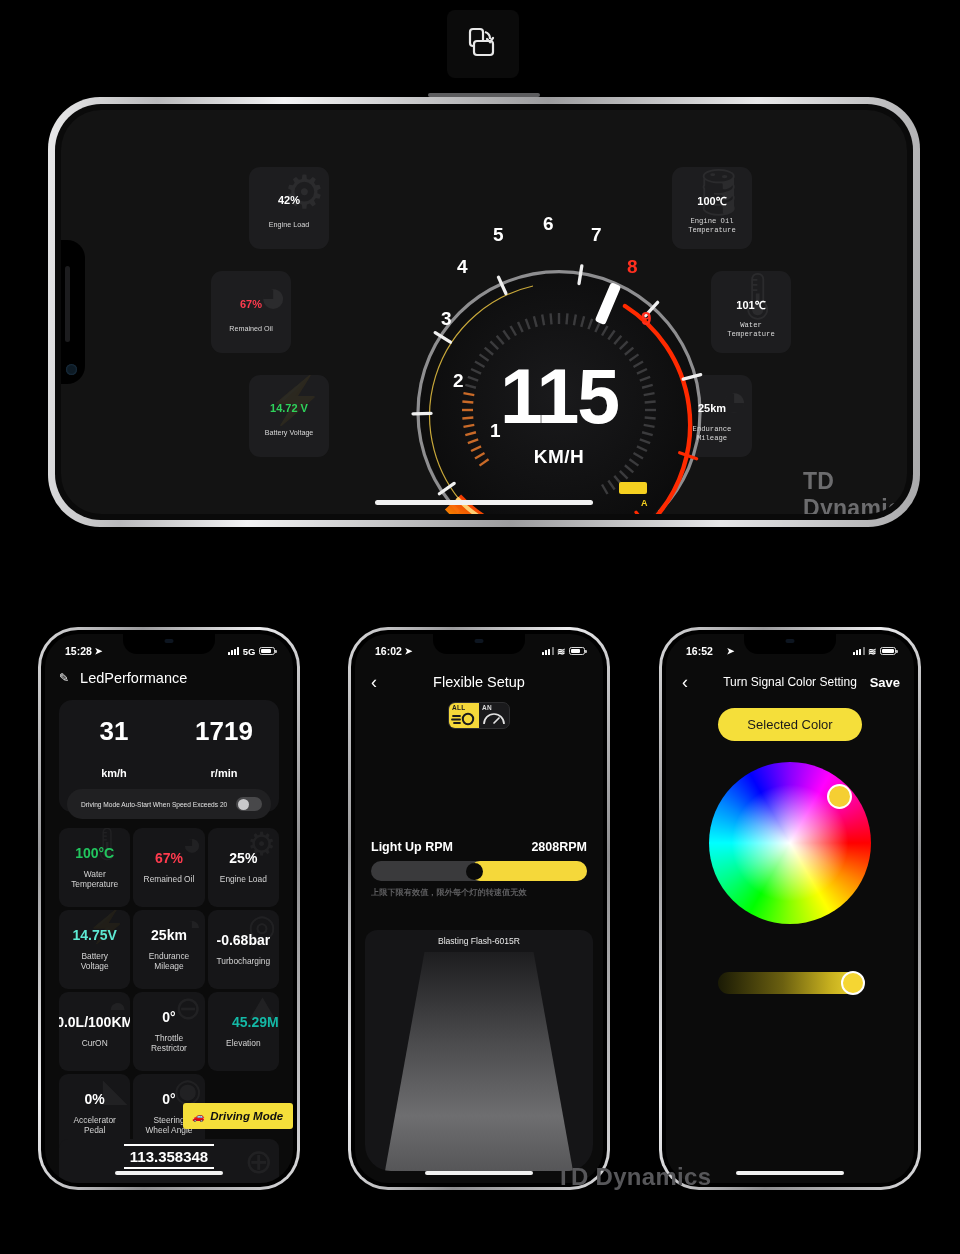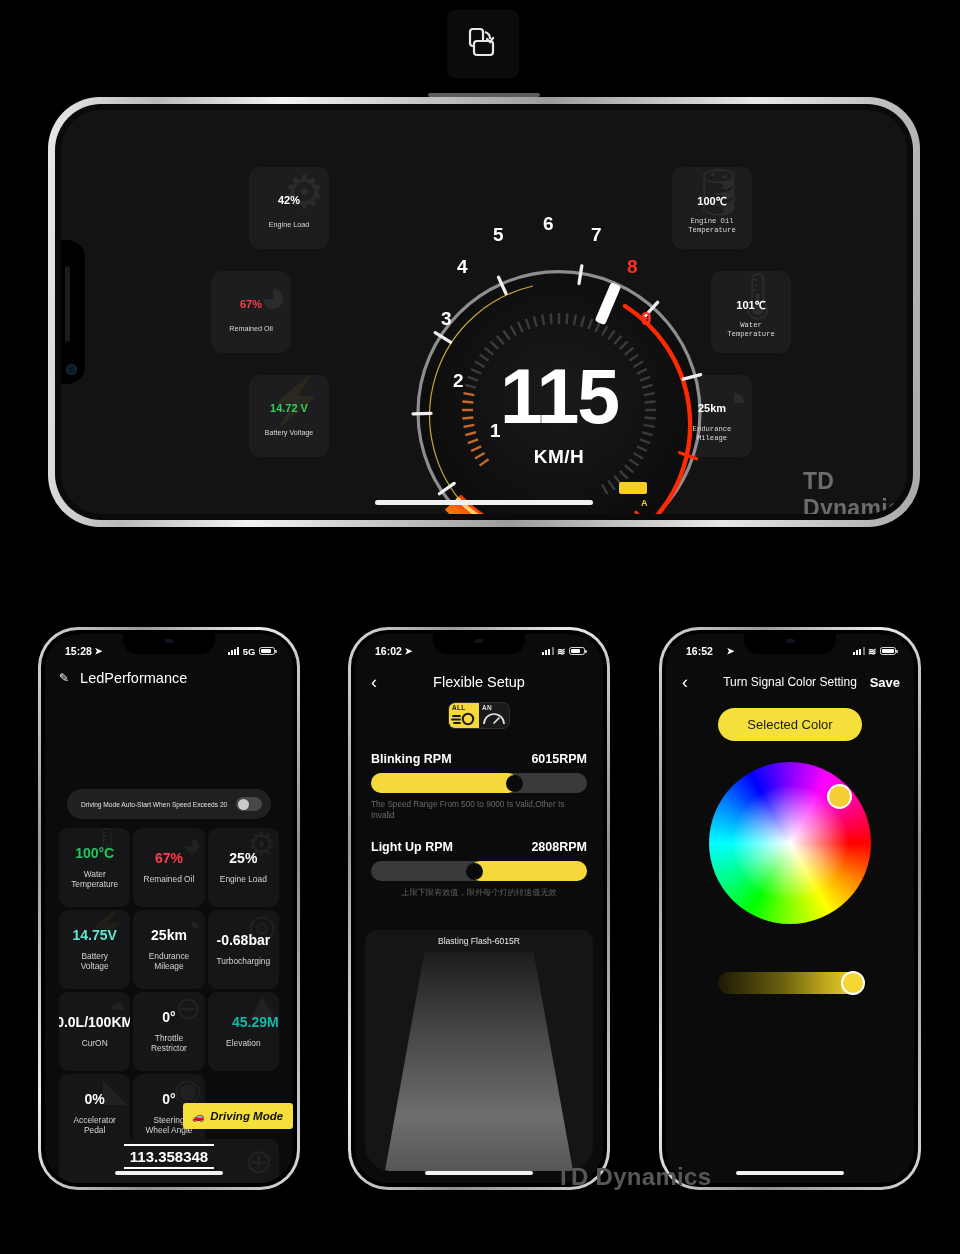--- a/index.html
+++ b/index.html
@@ -194,21 +194,21 @@
   .seg-toggle .s:not(.on) .tag{ color:#ddd; }
   .slider-block{ position:absolute; left:16px; right:16px; }
   .sl-head{ display:flex; justify-content:space-between; align-items:baseline;
             font-size:12.5px; font-weight:700; margin-bottom:7px; }
   .track{ height:20px; border-radius:10px; background:#3a3a3c; position:relative; overflow:visible;}
   .fill{ position:absolute; top:0; left:0; height:100%; background:#f5d83a; border-radius:10px; }
   .fill.right{ left:auto; right:0; }
   .knob{ position:absolute; top:1.5px; width:17px; height:17px; border-radius:50%;
          background:#0a0a0a; }
   .hint{ font-size:8.2px; color:#6a6a6c; margin-top:6px; line-height:1.35; }
-  .hint.cn{ text-align:center; color:#5d5d5f; }
+  .hint.cn{ text-align:left; color:#5d5d5f;font-weight:bold; }
   .flash-panel{
     position:absolute; left:10px; right:10px; top:296px; bottom:12px;
     background:#151517; border-radius:12px 12px 26px 26px; overflow:hidden;
   }
   .flash-panel .ttl{ font-size:8.6px; text-align:center; padding-top:6px; color:#e9e9e9; }
   .beam{
     position:absolute; left:50%; transform:translateX(-50%); top:22px; width:188px; bottom:0;
     background:linear-gradient(180deg,#1d1d1f 0%,#4c4c4e 42%,#6e6e70 75%,#565658 100%);
     clip-path:polygon(21% 0, 79% 0, 100% 100%, 0% 100%);
   }
@@ -466,20 +466,30 @@
               <i style="width:80%"></i>
             </span>
       </div>
     </div>
 
     <div class="p1-title">
       <span style="font-size:12px;">✎</span>
       <span>LedPerformance</span>
     </div>
 
+    <div class="big-readouts">
+      <div class="big-ro">
+        <span class="v">31</span>
+        <span class="u">km/h</span>
+      </div>
+      <div class="big-ro">
+        <span class="v">1719</span>
+        <span class="u">r/min</span>
+      </div>
+    </div>
 
     <div class="auto-row">
       <span>Driving Mode Auto-Start When Speed Exceeds 20</span>
       <span class="switch">
             <i></i>
           </span>
     </div>
 
     <div class="grid" id="p1grid">
           <div class="cell">
@@ -594,31 +604,20 @@
       </div>
       <div class="s">
         <span class="tag">AN</span>
         <svg width="24" height="14" viewBox="0 0 24 14">
           <path d="M2 12 A10 10 0 0 1 22 12" fill="none" stroke="#e2e2e2" stroke-width="1.7"></path>
           <path d="M12 11 L17 6" stroke="#e2e2e2" stroke-width="1.7" stroke-linecap="round"></path>
         </svg>
       </div>
     </div>
 
-    <div class="slider-block" style="top:118px;">
-      <div class="sl-head">
-        <span>Blinking RPM</span>
-        <span>6015RPM</span>
-      </div>
-      <div class="track">
-        <div class="fill" style="width:68%"></div>
-        <div class="knob" style="left:calc(68% - 12px)"></div>
-      </div>
-      <div class="hint">The Speed Range From 500 to 9000 Is Valid,Other Is Invalid</div>
-    </div>
 
     <div class="slider-block" style="top:206px;">
       <div class="sl-head">
         <span>Light Up RPM</span>
         <span>2808RPM</span>
       </div>
       <div class="track">
         <div class="fill right" style="width:54%"></div>
         <div class="knob" style="left:calc(46% - 4px)"></div>
       </div>

